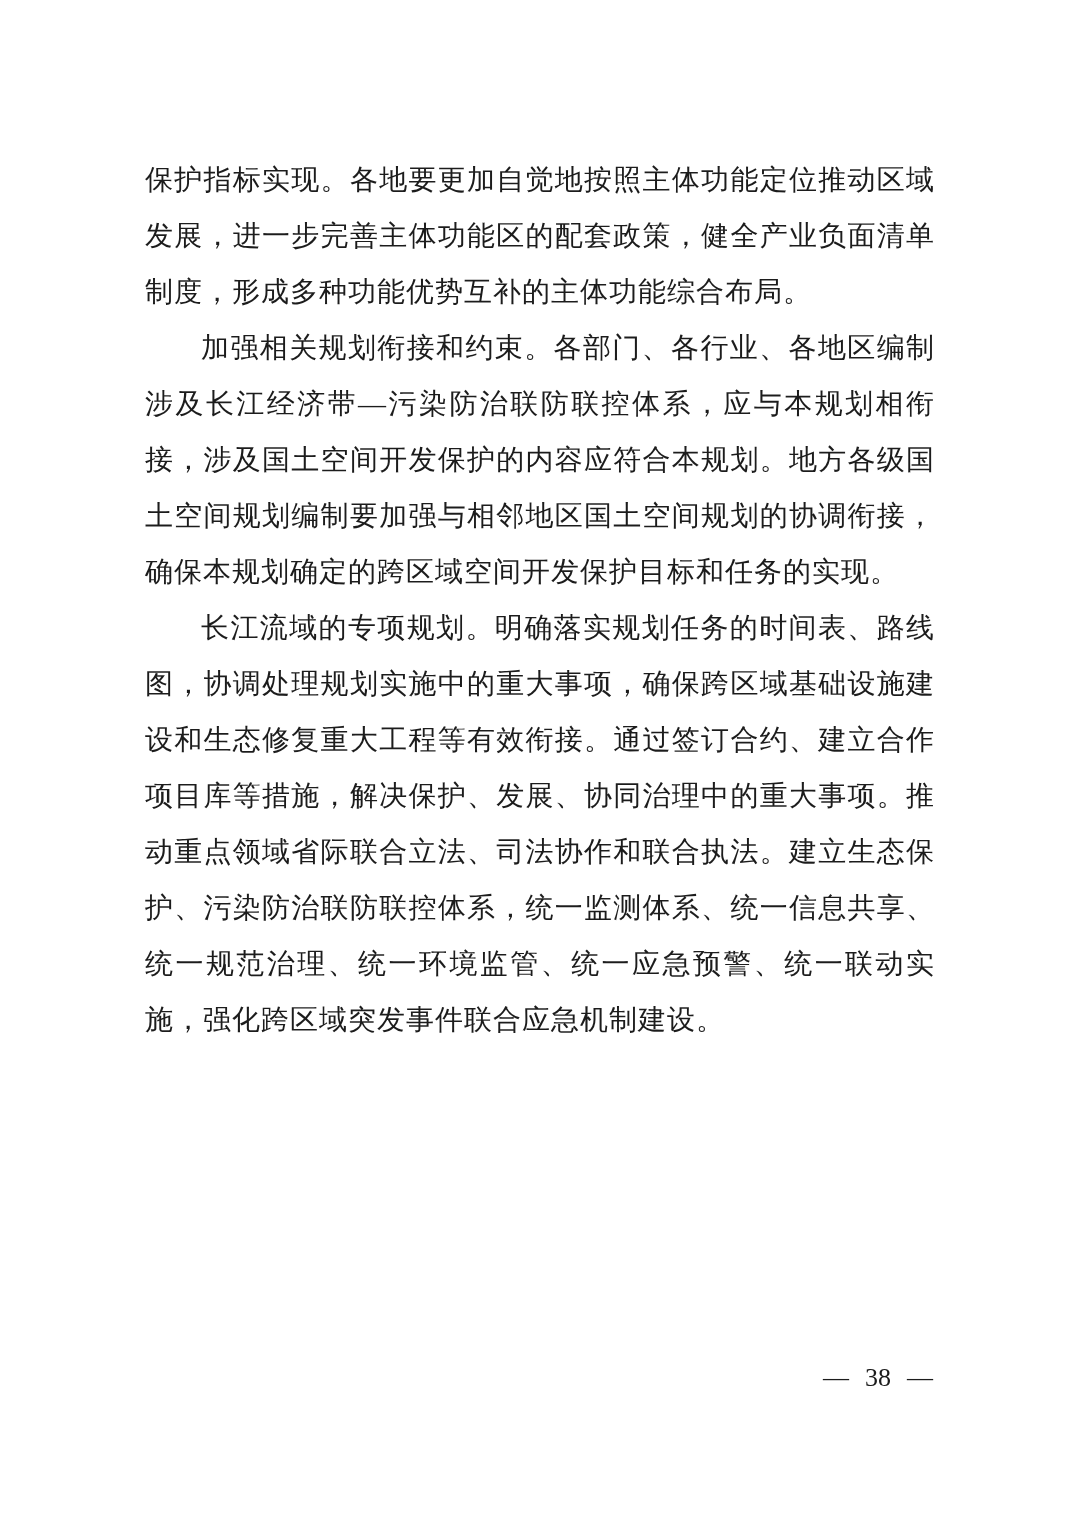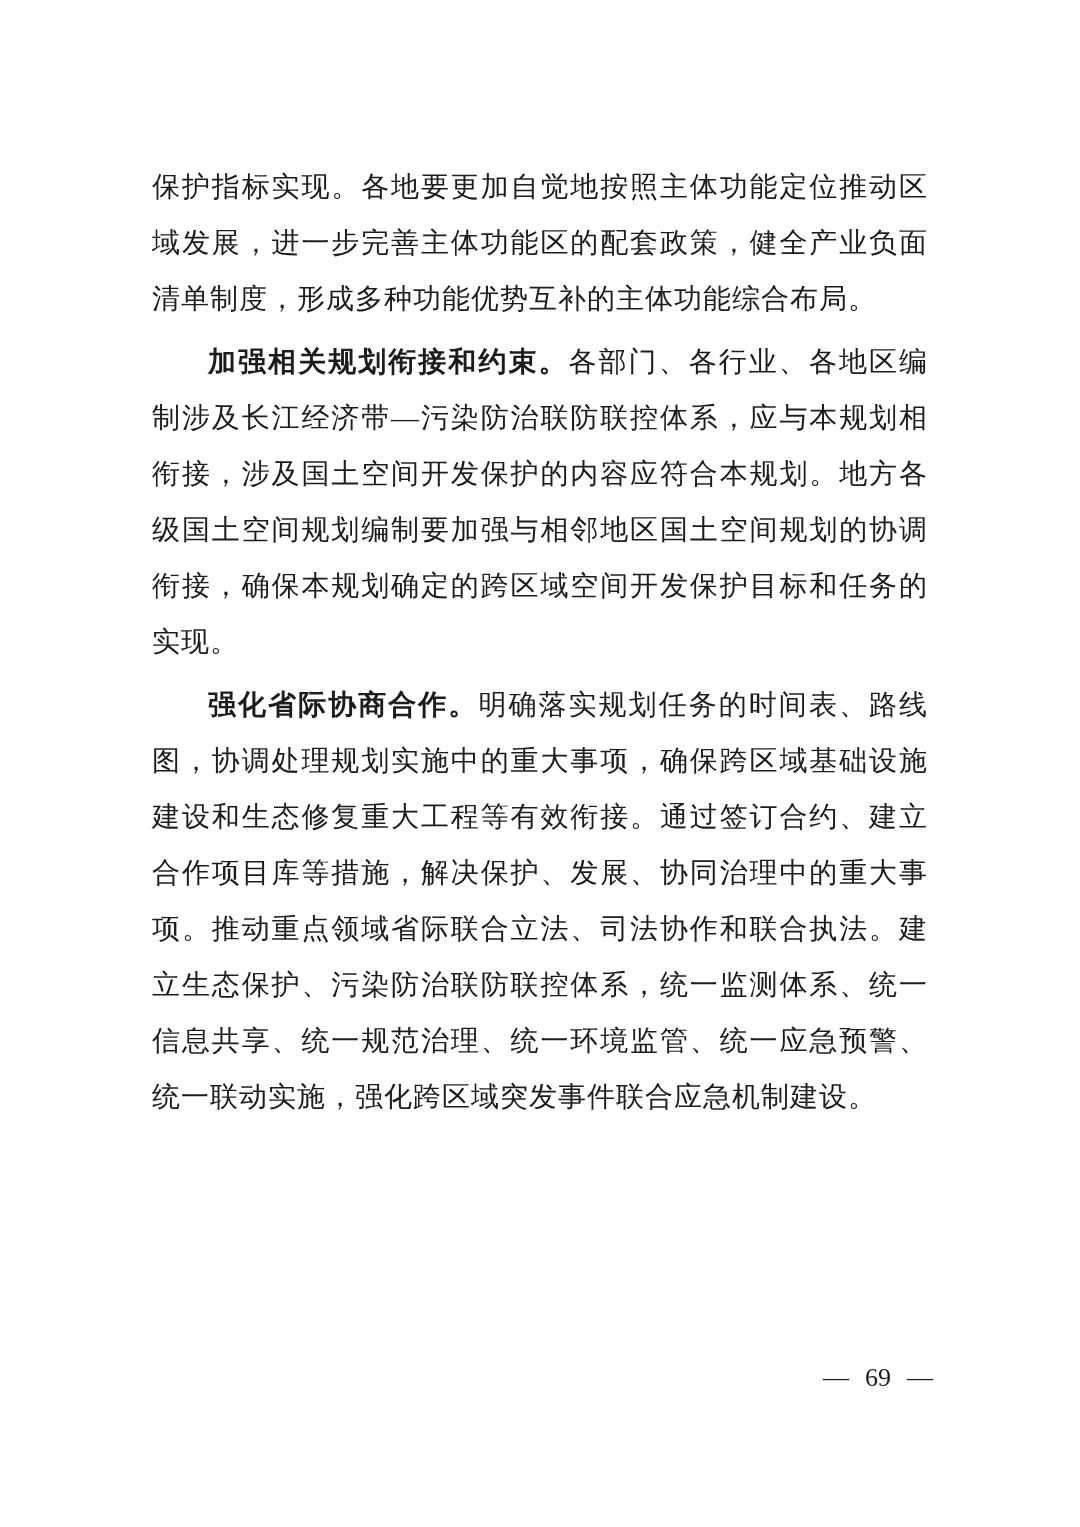--- a/index.html
+++ b/index.html
@@ -23,33 +23,33 @@
       overflow: hidden;
     }
     .text-block {
       position: absolute;
       left: 145px;
       top: 152px;
       width: 790px;
       color: #1c1c1c;
     }
     p.para {
-      margin: 7px;
+      margin: 0;
       padding: 0;
       font-size: 28px;
       line-height: 56px;
       letter-spacing: 1px;
       text-align: justify;
       text-justify: inter-ideograph;
     }
     p.para.indented {
       text-indent: 2em;
     }
     .lead {
-      font-weight: bold;
+      font-weight: normal;
     }
     .page-number {
       position: absolute;
       right: 147px;
       top: 1363px;
       display: flex;
       align-items: center;
       gap: 16px;
       font-size: 26px;
       color: #1c1c1c;
@@ -62,23 +62,23 @@
 <body>
 
 <div class="page">
 
   <div class="text-block">
 
     <p class="para"><span>保护指标实现。各地要更加自觉地按照主体功能定位推动区域发展，进一步完善主体功能区的配套政策，健全产业负面清单制度，形成多种功能优势互补的主体功能综合布局。</span></p>
 
     <p class="para indented"><span class="lead">加强相关规划衔接和约束。</span><span>各部门、各行业、各地区编制涉及长江经济带—污染防治联防联控体系，应与本规划相衔接，涉及国土空间开发保护的内容应符合本规划。地方各级国土空间规划编制要加强与相邻地区国土空间规划的协调衔接，确保本规划确定的跨区域空间开发保护目标和任务的实现。</span></p>
 
-    <p class="para indented"><span class="lead">强化省际协商合作。</span><span>明确落实规划任务的时间表、路线图，协调处理规划实施中的重大事项，确保跨区域基础设施建设和生态修复重大工程等有效衔接。通过签订合约、建立合作项目库等措施，解决保护、发展、协同治理中的重大事项。推动重点领域省际联合立法、司法协作和联合执法。建立生态保护、污染防治联防联控体系，统一监测体系、统一信息共享、统一规范治理、统一环境监管、统一应急预警、统一联动实施，强化跨区域突发事件联合应急机制建设。</span></p>
+    <p class="para indented"><span class="lead">长江流域的专项规划。</span><span>明确落实规划任务的时间表、路线图，协调处理规划实施中的重大事项，确保跨区域基础设施建设和生态修复重大工程等有效衔接。通过签订合约、建立合作项目库等措施，解决保护、发展、协同治理中的重大事项。推动重点领域省际联合立法、司法协作和联合执法。建立生态保护、污染防治联防联控体系，统一监测体系、统一信息共享、统一规范治理、统一环境监管、统一应急预警、统一联动实施，强化跨区域突发事件联合应急机制建设。</span></p>
 
   </div>
 
   <div class="page-number">
     <span>—</span>
-    <span>69</span>
+    <span>38</span>
     <span>—</span>
   </div>
 
 </div>
 
 </body></html>

